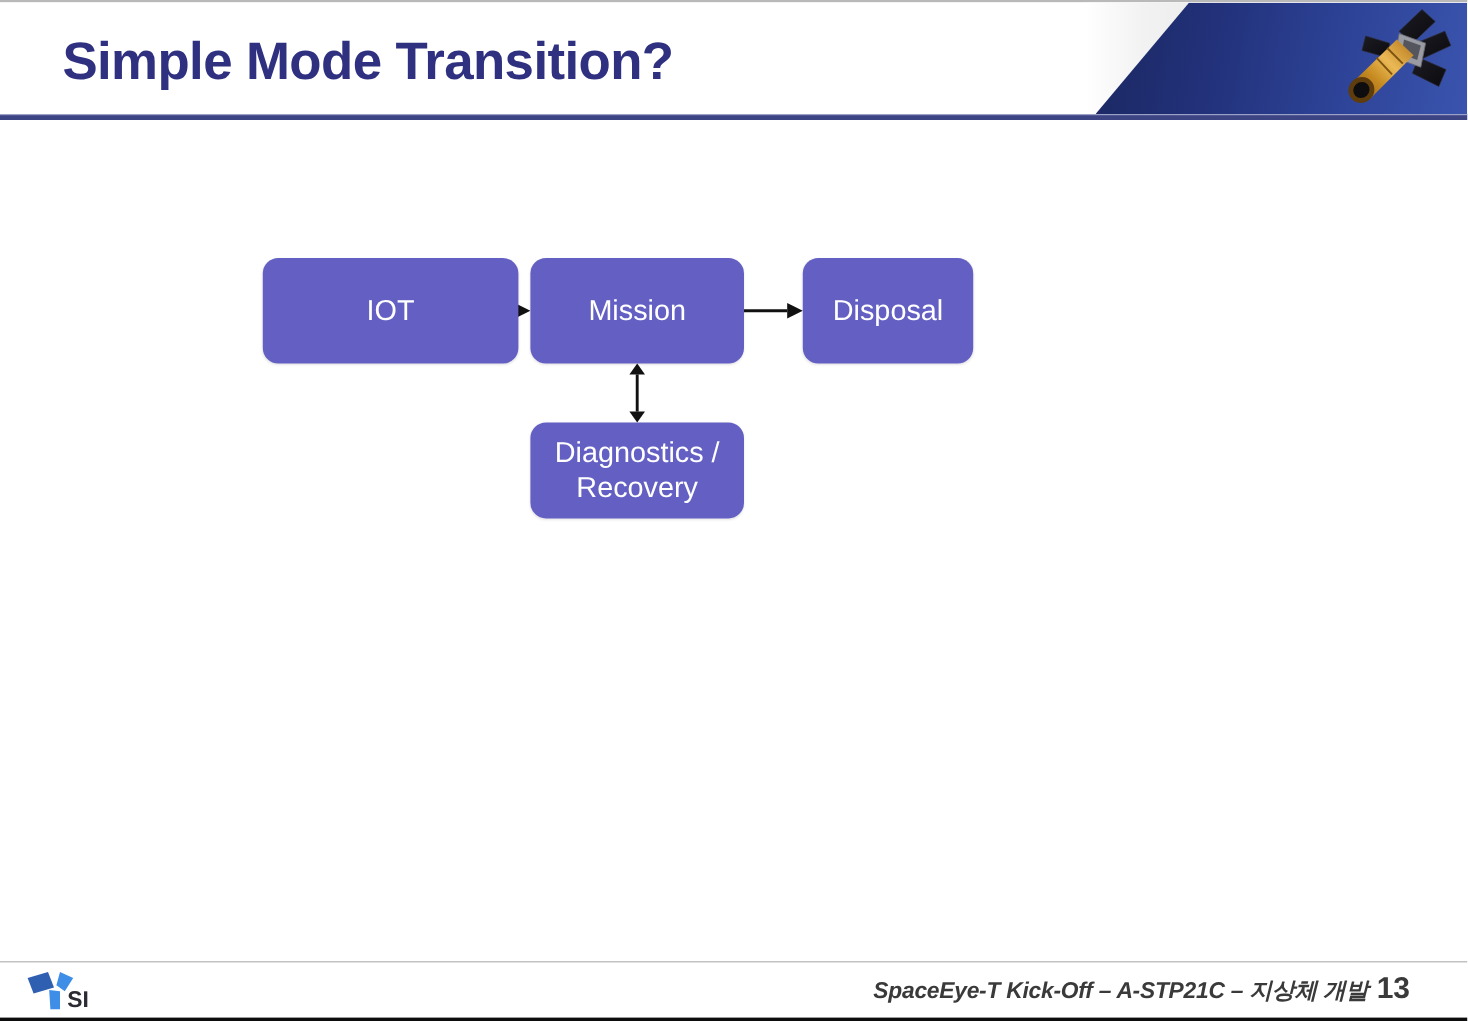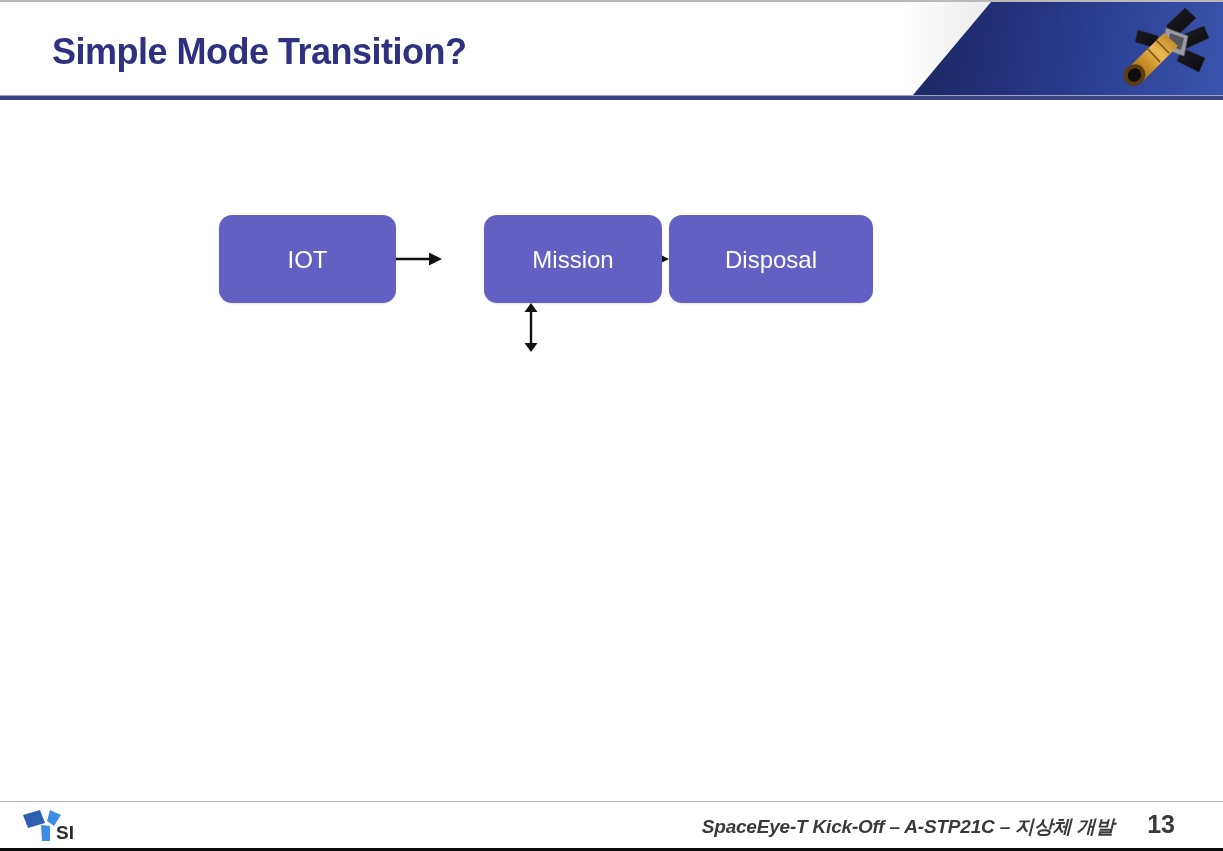--- a/index.html
+++ b/index.html
@@ -66,21 +66,21 @@
     left: 0; top: 95px;
     width: 1223px; height: 5px;
     background: #3d4484;
     border-top: 1px solid #9aa0c6;
     box-sizing: border-box;
   }
   .slide-title {
     position: absolute;
     left: 52px;
     top: 22px;
-    font-size: 36px;
+    font-size: 44px;
     font-weight: bold;
     color: #2f3180;
     letter-spacing: -0.5px;
     white-space: nowrap;
     line-height: 56px;
   }
 
   
   .body-area {
     position: absolute;
@@ -101,23 +101,23 @@
     color: #ffffff;
     font-size: 24px;
     line-height: 29px;
     display: flex;
     align-items: center;
     justify-content: center;
     text-align: center;
     box-shadow: 0 1px 2px rgba(0,0,0,0.10);
     box-sizing: border-box;
   }
-  .node-iot      { left: 219px; top: 115px; width: 177px; height: 88px; }
-  .node-mission  { left: 442px; top: 115px; width: 178px; height: 88px; margin-left: 42px; }
-  .node-disposal { left: 669px; top: 115px; width: 204px; height: 88px; }
+  .node-iot      { left: 219px; top: 115px; width: 213px; height: 88px; }
+  .node-mission  { left: 442px; top: 115px; width: 178px; height: 88px; }
+  .node-disposal { left: 669px; top: 115px; width: 142px; height: 88px; }
   .node-diag     { left: 442px; top: 252px; width: 178px; height: 80px; }
 
   .arrow {
     position: absolute;
   }
 
   
   .footer {
     position: absolute;
     left: 0; top: 798px;
@@ -135,21 +135,21 @@
     position: absolute;
     left: 20px; top: 8px;
     width: 74px; height: 36px;
   }
   .footer-right {
     position: absolute;
     right: 43px;
     top: 12px;
     display: flex;
     align-items: baseline;
-    gap: 33px;
+    gap: 7px;
     white-space: nowrap;
   }
   .footer-text {
     font-size: 19px;
     font-weight: bold;
     font-style: italic;
     color: #3a3a3a;
     letter-spacing: -0.2px;
   }
   .footer-pageno {
@@ -231,20 +231,26 @@
       </div>
 
       <div class="node node-mission">
         <span>Mission</span>
       </div>
 
       <div class="node node-disposal">
         <span>Disposal</span>
       </div>
 
+      <div class="node node-diag">
+        <span>
+          <span>Diagnostics /</span><br>
+          <span>Recovery</span>
+        </span>
+      </div>
 
     </div>
   </div>
 
   <div class="footer">
     <div class="footer-rule"></div>
 
     <svg class="footer-logo" viewBox="0 0 74 36" xmlns="http://www.w3.org/2000/svg">
 
       <polygon points="3,9 20,4 25,17 8,22" fill="#2f5fb0"></polygon>

